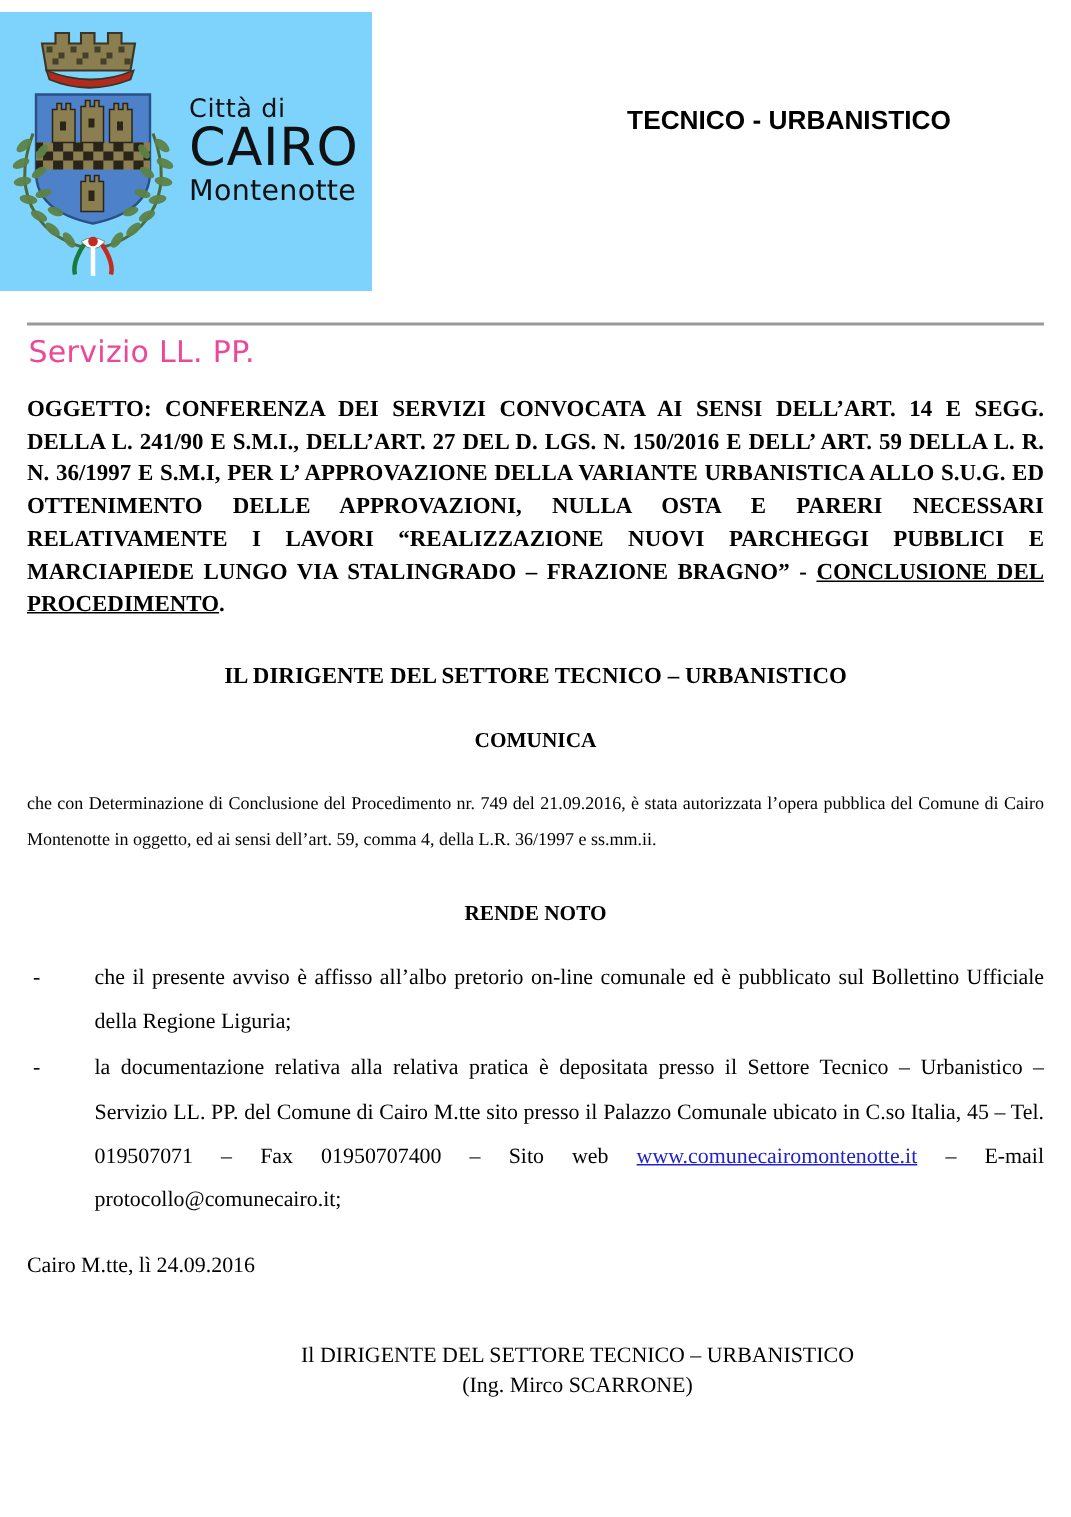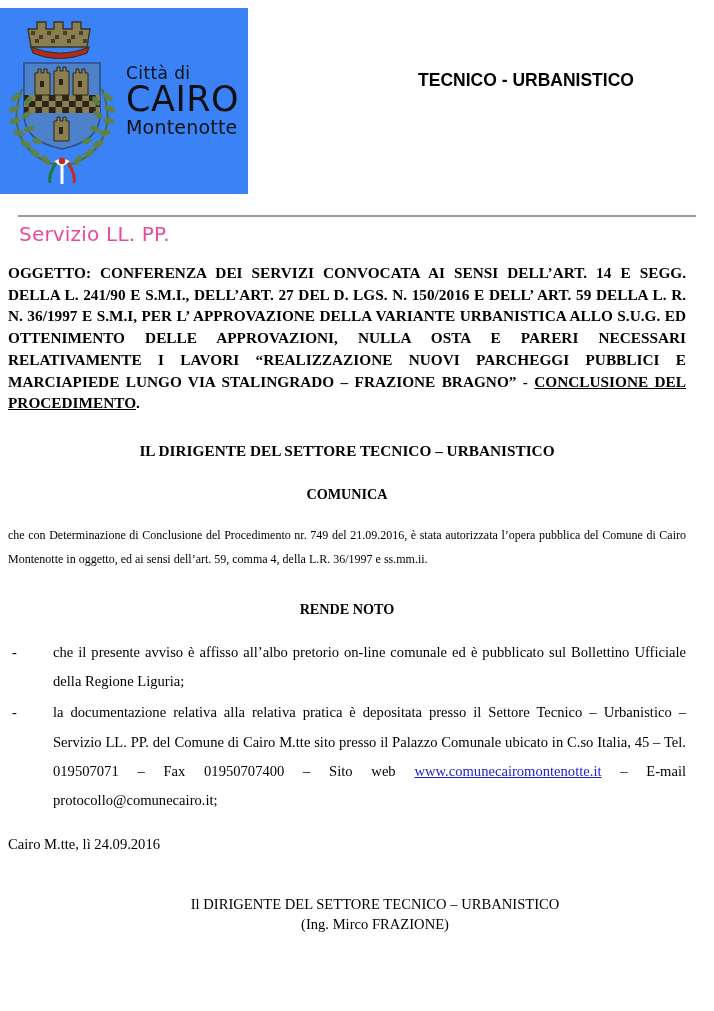--- a/index.html
+++ b/index.html
@@ -23,21 +23,21 @@
     left: 0;
     width: 714px;
     height: 196px;
   }
   .logo-block {
     position: absolute;
     left: 0;
     top: 8px;
     width: 248px;
     height: 186px;
-    background: #3b82f6;
+    background: #7dd3fc;
     display: flex;
     flex-direction: row;
     align-items: center;
   }
   .crest {
     width: 120px;
     height: 180px;
     position: relative;
     flex: none;
     margin-left: 2px;
@@ -97,21 +97,21 @@
     top: 222px;
     font-family: "DejaVu Sans", sans-serif;
     font-size: 20px;
     color: #ec4899;
     letter-spacing: 0.2px;
   }
 
   
   .content {
     position: absolute;
-    left: 8px;
+    left: 18px;
     top: 262px;
     width: 678px;
   }
 
   .oggetto {
     font-family: "Liberation Serif", serif;
     font-weight: bold;
     font-size: 15.3px;
     line-height: 1.42;
     text-align: justify;
@@ -331,15 +331,15 @@
     </li>
     <li>
       <span class="dash">-</span><span>la documentazione relativa alla relativa pratica è depositata presso il Settore Tecnico – Urbanistico – Servizio LL. PP. del Comune di Cairo M.tte sito presso il Palazzo Comunale ubicato in C.so Italia, 45 – Tel. 019507071 – Fax 01950707400 – Sito web </span><a class="weblink" href="#">www.comunecairomontenotte.it</a><span> – E-mail protocollo@comunecairo.it;</span>
     </li>
   </ul>
 
   <p class="place-date">Cairo M.tte, lì 24.09.2016</p>
 
   <div class="signature">
     <div>Il DIRIGENTE DEL SETTORE TECNICO – URBANISTICO</div>
-    <div>(Ing. Mirco FRAZIONE)</div>
+    <div>(Ing. Mirco SCARRONE)</div>
   </div>
 </div>
 
 </body></html>

